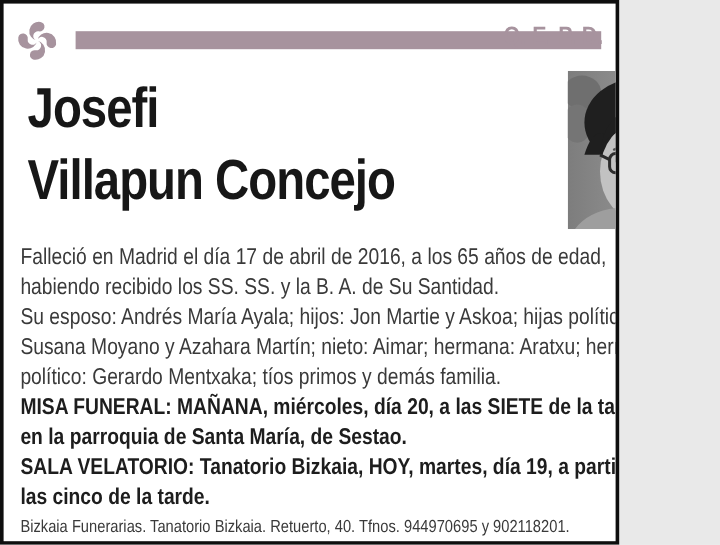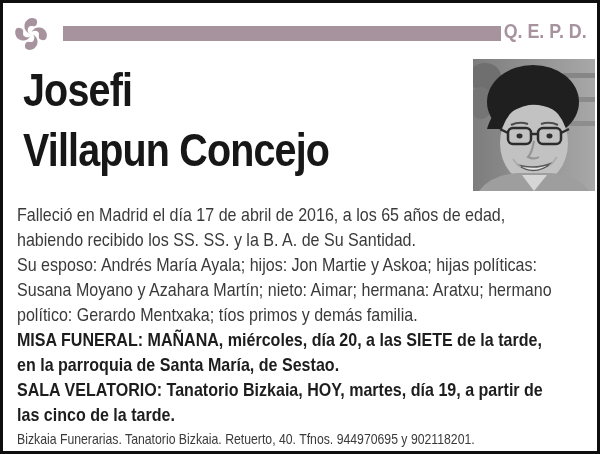--- a/index.html
+++ b/index.html
@@ -1,17 +1,17 @@
 <!DOCTYPE html>
 <html><head>
 <meta charset="utf-8">
 <style>
   html,body{margin:0;padding:0;background:#e9e9e9;font-family:"Liberation Sans",sans-serif;}
   .page{
-    position:relative;width:600px;height:454px;background:#ffffff;
+    position:relative;width:516px;height:454px;background:#ffffff;
     border:3px solid #0e0e0e;box-sizing:border-box;overflow:hidden;
   }
   
   .lauburu{position:absolute;left:8px;top:5px;width:40px;height:52px;}
   .header-rule{position:absolute;left:60px;top:23px;width:438px;height:15px;background:#a7939e;}
   .qepd{
     position:absolute;right:10px;top:16px;
     font-size:21px;font-weight:bold;color:#a7939e;white-space:nowrap;
     transform:scaleX(0.85);transform-origin:100% 0;
   }

